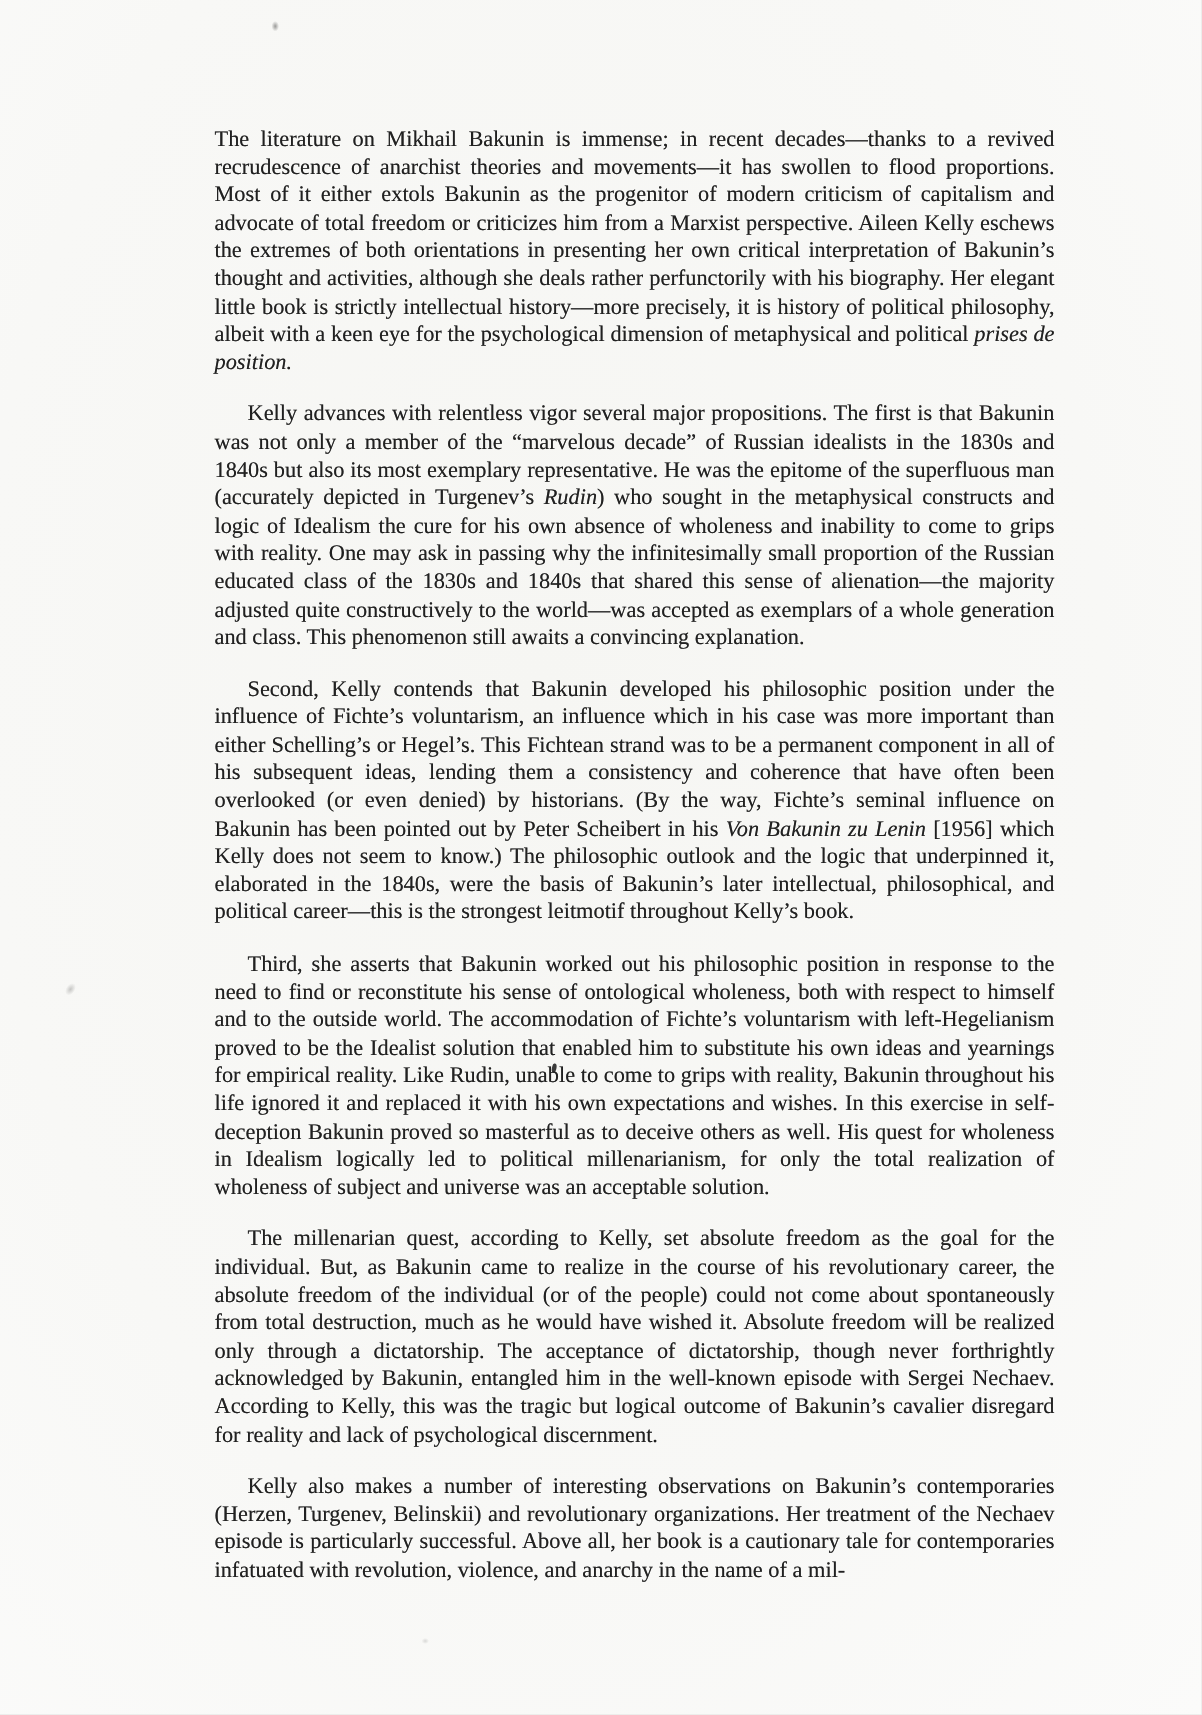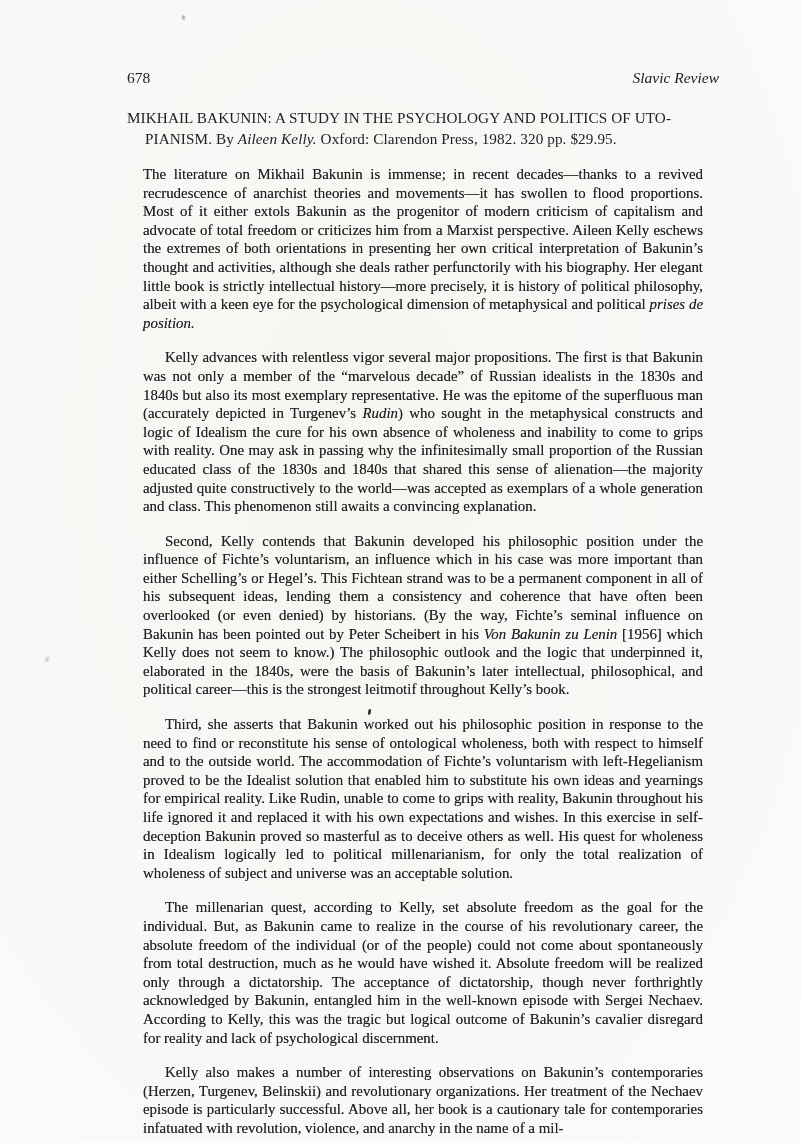--- a/index.html
+++ b/index.html
@@ -86,26 +86,21 @@
 
 <div class="scan-page">
 
   <span class="artifact speck-top"></span>
   <span class="artifact speck-margin"></span>
   <span class="artifact speck-idealist"></span>
   <span class="artifact speck-bottom"></span>
 
   <div class="content">
 
-    <div class="page-header">
-      <span>678</span>
-      <span class="journal-title">Slavic Review</span>
-    </div>
 
-    <div class="citation"><span>MIKHAIL BAKUNIN: A STUDY IN THE PSYCHOLOGY AND POLITICS OF UTO-</span><br><span>PIANISM. By </span><span class="it">Aileen Kelly.</span><span> Oxford: Clarendon Press, 1982. 320 pp. $29.95.</span></div>
 
     <div class="bodytext">
       <p><span>The literature on Mikhail Bakunin is immense; in recent decades—thanks to a revived recrudescence of anarchist theories and movements—it has swollen to flood proportions. Most of it either extols Bakunin as the progenitor of modern criticism of capitalism and advocate of total freedom or criticizes him from a Marxist perspective. Aileen Kelly eschews the extremes of both orientations in presenting her own critical interpretation of Bakunin’s thought and activities, although she deals rather perfunctorily with his biography. Her elegant little book is strictly intellectual history—more precisely, it is history of political philosophy, albeit with a keen eye for the psychological dimension of metaphysical and political </span><span class="it">prises de position.</span></p>
       <p class="ind"><span>Kelly advances with relentless vigor several major propositions. The first is that Bakunin was not only a member of the “marvelous decade” of Russian idealists in the 1830s and 1840s but also its most exemplary representative. He was the epitome of the superfluous man (accurately depicted in Turgenev’s </span><span class="it">Rudin</span><span>) who sought in the metaphysical constructs and logic of Idealism the cure for his own absence of wholeness and inability to come to grips with reality. One may ask in passing why the infinitesimally small proportion of the Russian educated class of the 1830s and 1840s that shared this sense of alienation—the majority adjusted quite constructively to the world—was accepted as exemplars of a whole generation and class. This phenomenon still awaits a convincing explanation.</span></p>
       <p class="ind"><span>Second, Kelly contends that Bakunin developed his philosophic position under the influence of Fichte’s voluntarism, an influence which in his case was more important than either Schelling’s or Hegel’s. This Fichtean strand was to be a permanent component in all of his subsequent ideas, lending them a consistency and coherence that have often been overlooked (or even denied) by historians. (By the way, Fichte’s seminal influence on Bakunin has been pointed out by Peter Scheibert in his </span><span class="it">Von Bakunin zu Lenin</span><span> [1956] which Kelly does not seem to know.) The philosophic outlook and the logic that underpinned it, elaborated in the 1840s, were the basis of Bakunin’s later intellectual, philosophical, and political career—this is the strongest leitmotif throughout Kelly’s book.</span></p>
       <p class="ind"><span>Third, she asserts that Bakunin worked out his philosophic position in response to the need to find or reconstitute his sense of ontological wholeness, both with respect to himself and to the outside world. The accommodation of Fichte’s voluntarism with left-Hegelianism proved to be the Idealist solution that enabled him to substitute his own ideas and yearnings for empirical reality. Like Rudin, unable to come to grips with reality, Bakunin throughout his life ignored it and replaced it with his own expectations and wishes. In this exercise in self-deception Bakunin proved so masterful as to deceive others as well. His quest for wholeness in Idealism logically led to political millenarianism, for only the total realization of wholeness of subject and universe was an acceptable solution.</span></p>
       <p class="ind"><span>The millenarian quest, according to Kelly, set absolute freedom as the goal for the individual. But, as Bakunin came to realize in the course of his revolutionary career, the absolute freedom of the individual (or of the people) could not come about spontaneously from total destruction, much as he would have wished it. Absolute freedom will be realized only through a dictatorship. The acceptance of dictatorship, though never forthrightly acknowledged by Bakunin, entangled him in the well-known episode with Sergei Nechaev. According to Kelly, this was the tragic but logical outcome of Bakunin’s cavalier disregard for reality and lack of psychological discernment.</span></p>
       <p class="ind"><span>Kelly also makes a number of interesting observations on Bakunin’s contemporaries (Herzen, Turgenev, Belinskii) and revolutionary organizations. Her treatment of the Nechaev episode is particularly successful. Above all, her book is a cautionary tale for contemporaries infatuated with revolution, violence, and anarchy in the name of a mil-</span></p>
     </div>
 

